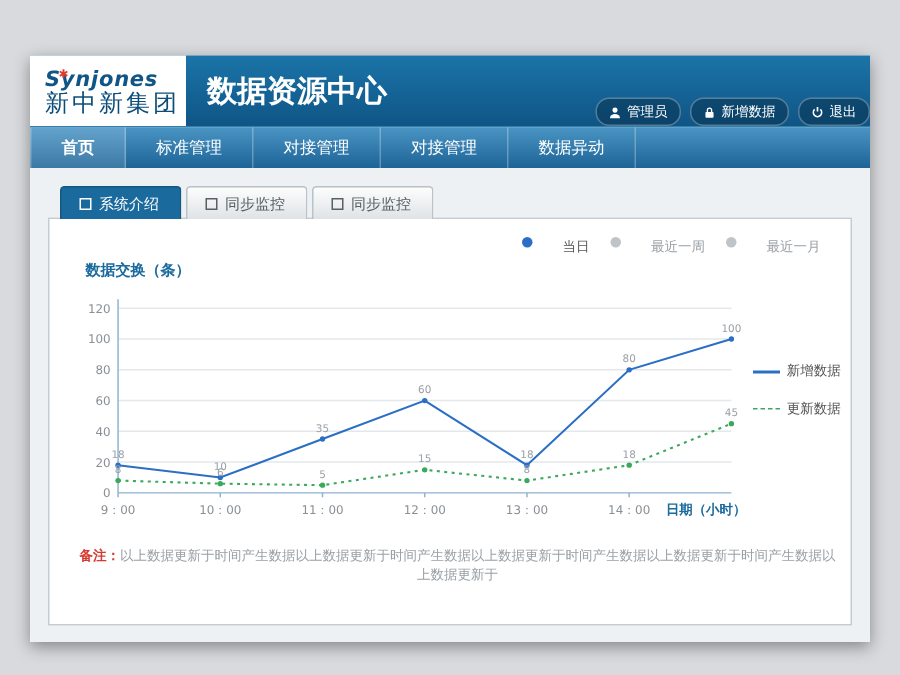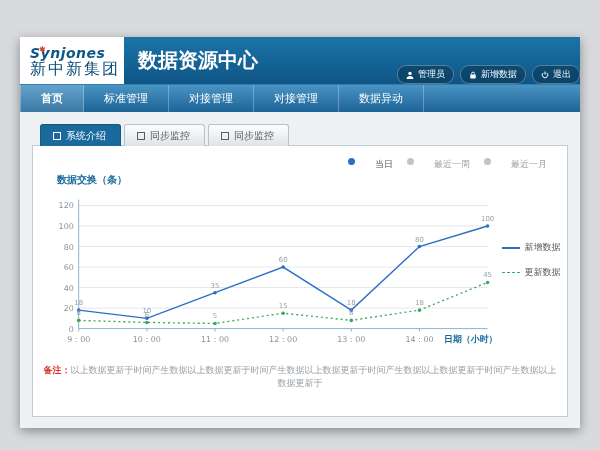--- a/index.html
+++ b/index.html
@@ -50,21 +50,21 @@
   .chart{width:466px;height:170px;}
   .chart .tick{font-size:8px;fill:#8a9096;}
   .chart .pt{font-size:7px;fill:#9aa0a6;}
   .chart .xl{font-size:9px;fill:#1a6a9e;font-weight:bold;}
   .series-legend{width:66px;margin-top:52px;font-size:9px;color:#555;
     display:flex;flex-direction:column;gap:12px;}
   .leg{display:flex;align-items:center;gap:5px;}
   .leg .line{width:18px;border-top:2px solid #2a6fc5;display:inline-block;}
   .leg .line.dashed{border-top-style:dashed;border-top-color:#3aa95c;border-top-width:1.5px;}
   
-  .note{position:absolute;left:0;right:0;bottom:26px;text-align:center;
+  .note{position:absolute;left:10px;right:0;bottom:26px;text-align:center;
     font-size:9px;color:#9aa0a6;padding:0 10px;}
   .note-label{color:#d63a2f;font-weight:bold;}
 </style>
 </head>
 <body>
 
 <div class="window">
 
   <header class="topbar">
     <div class="logo">

